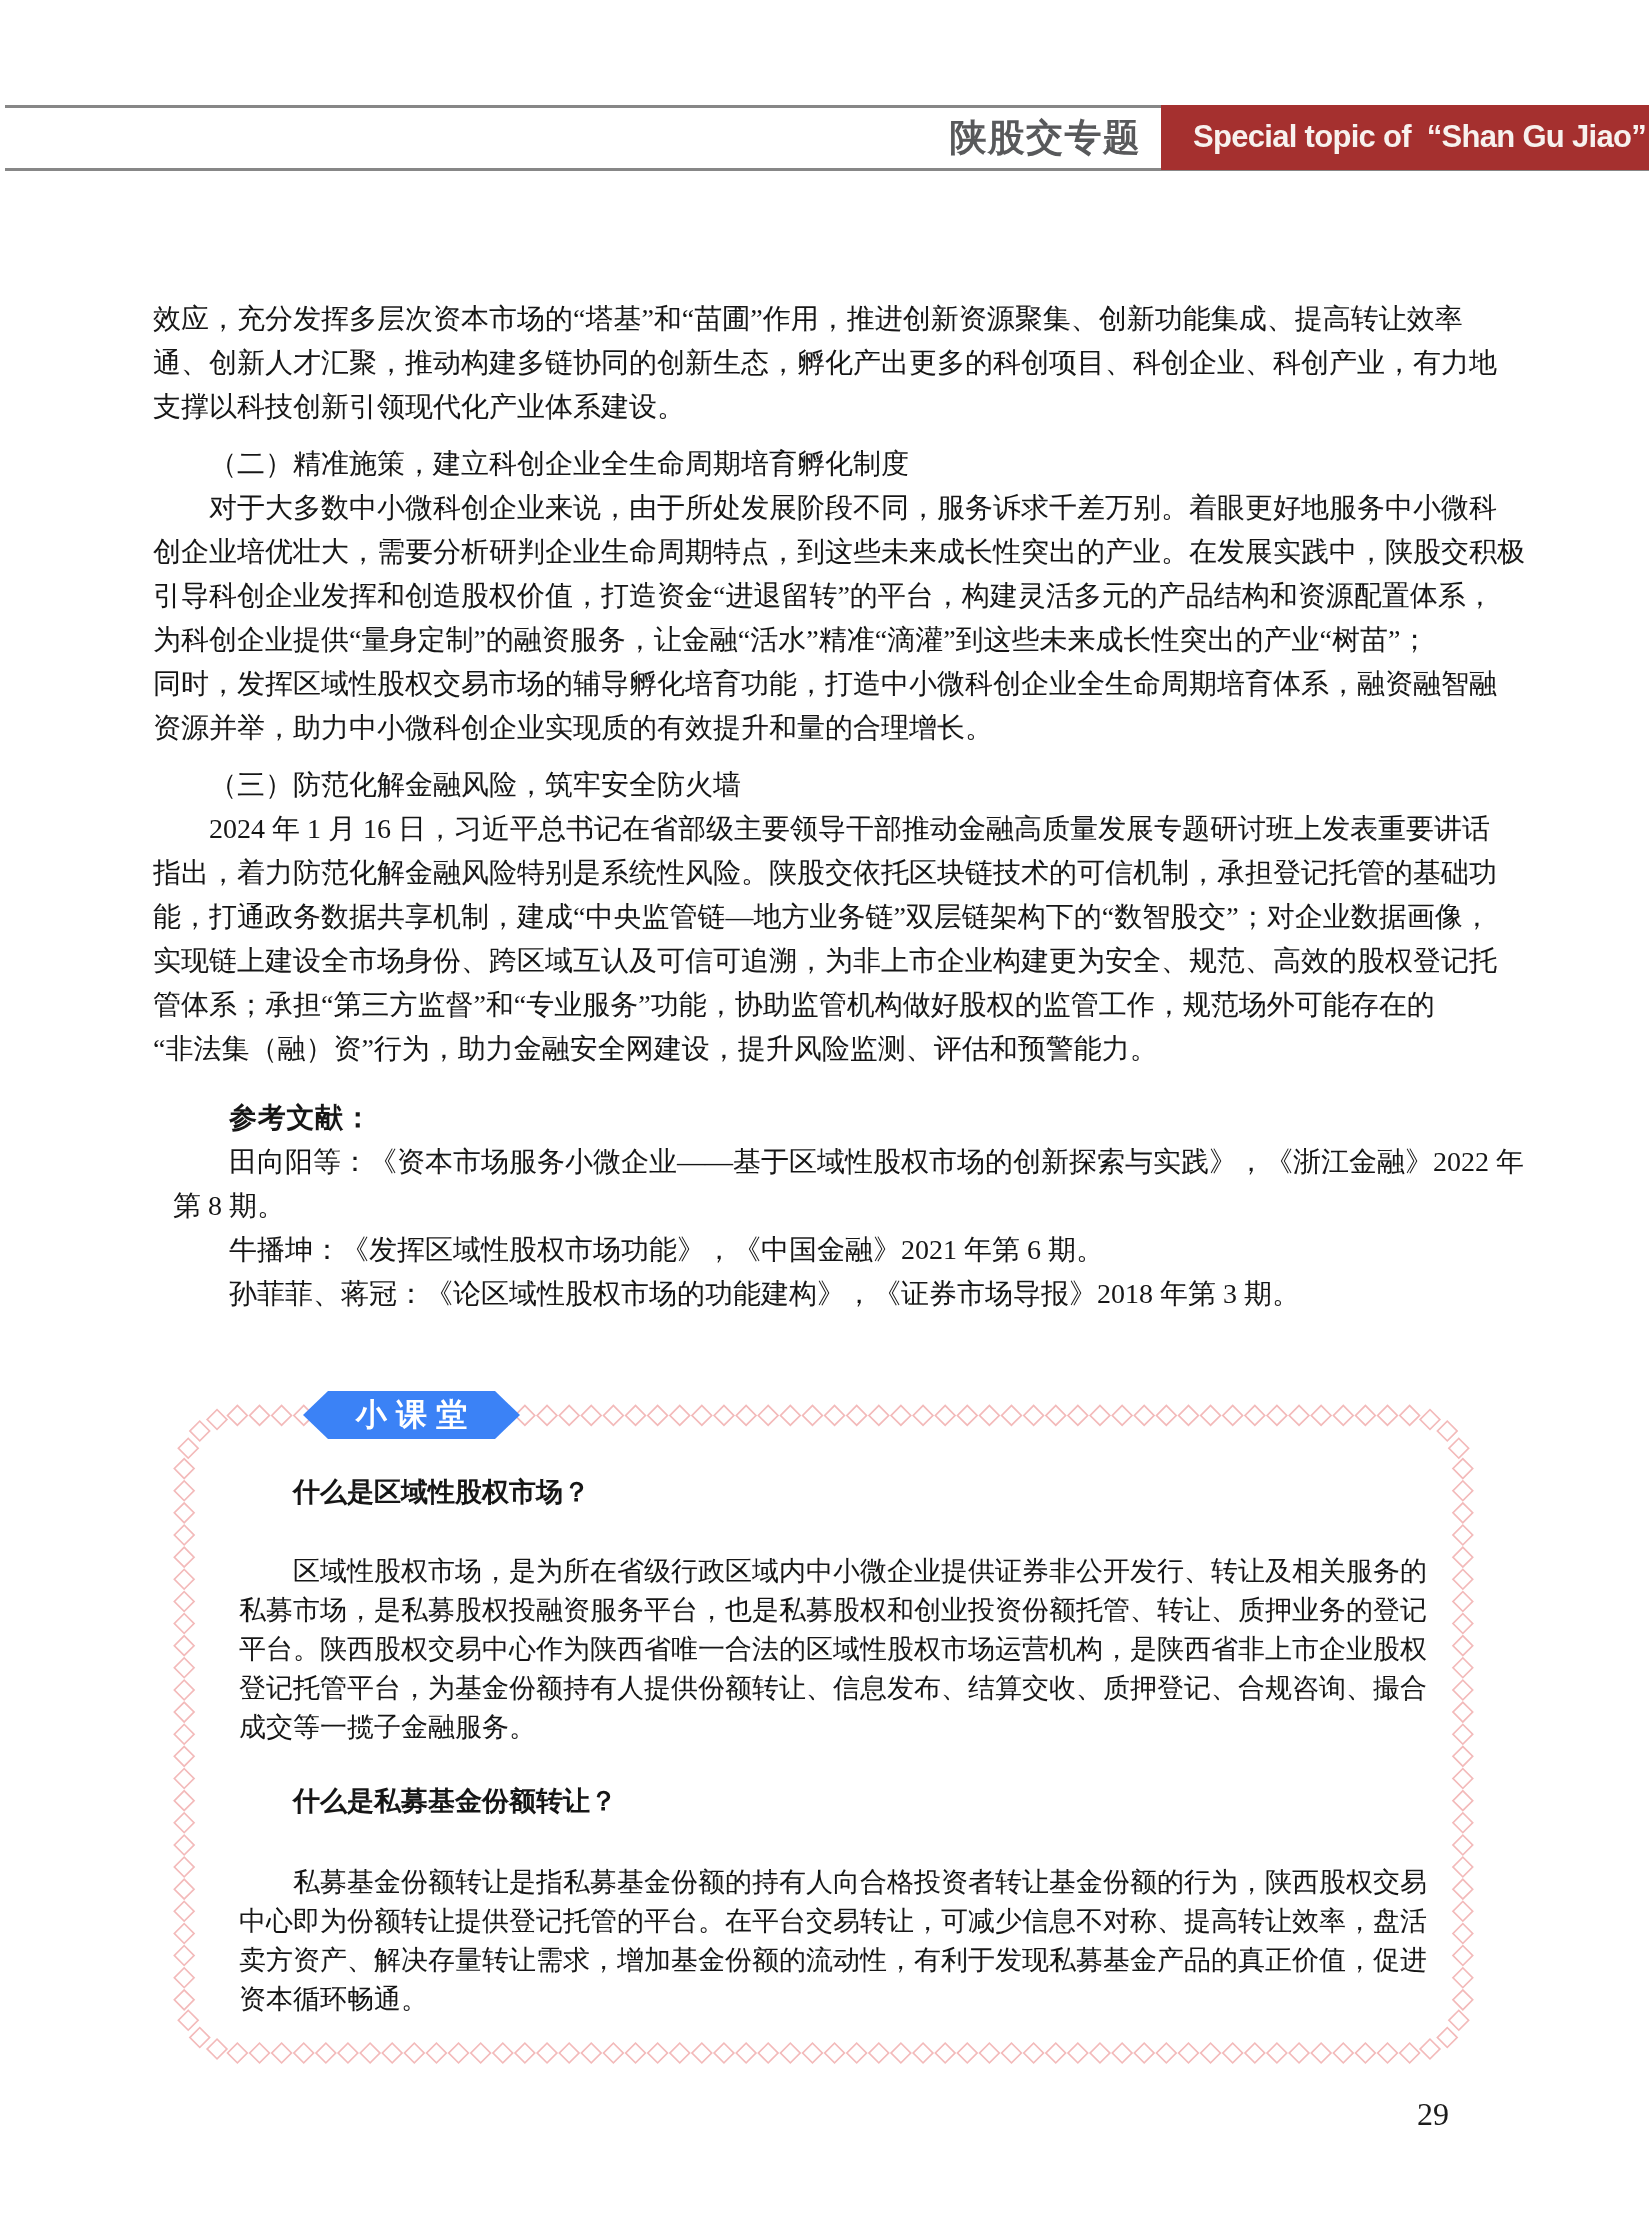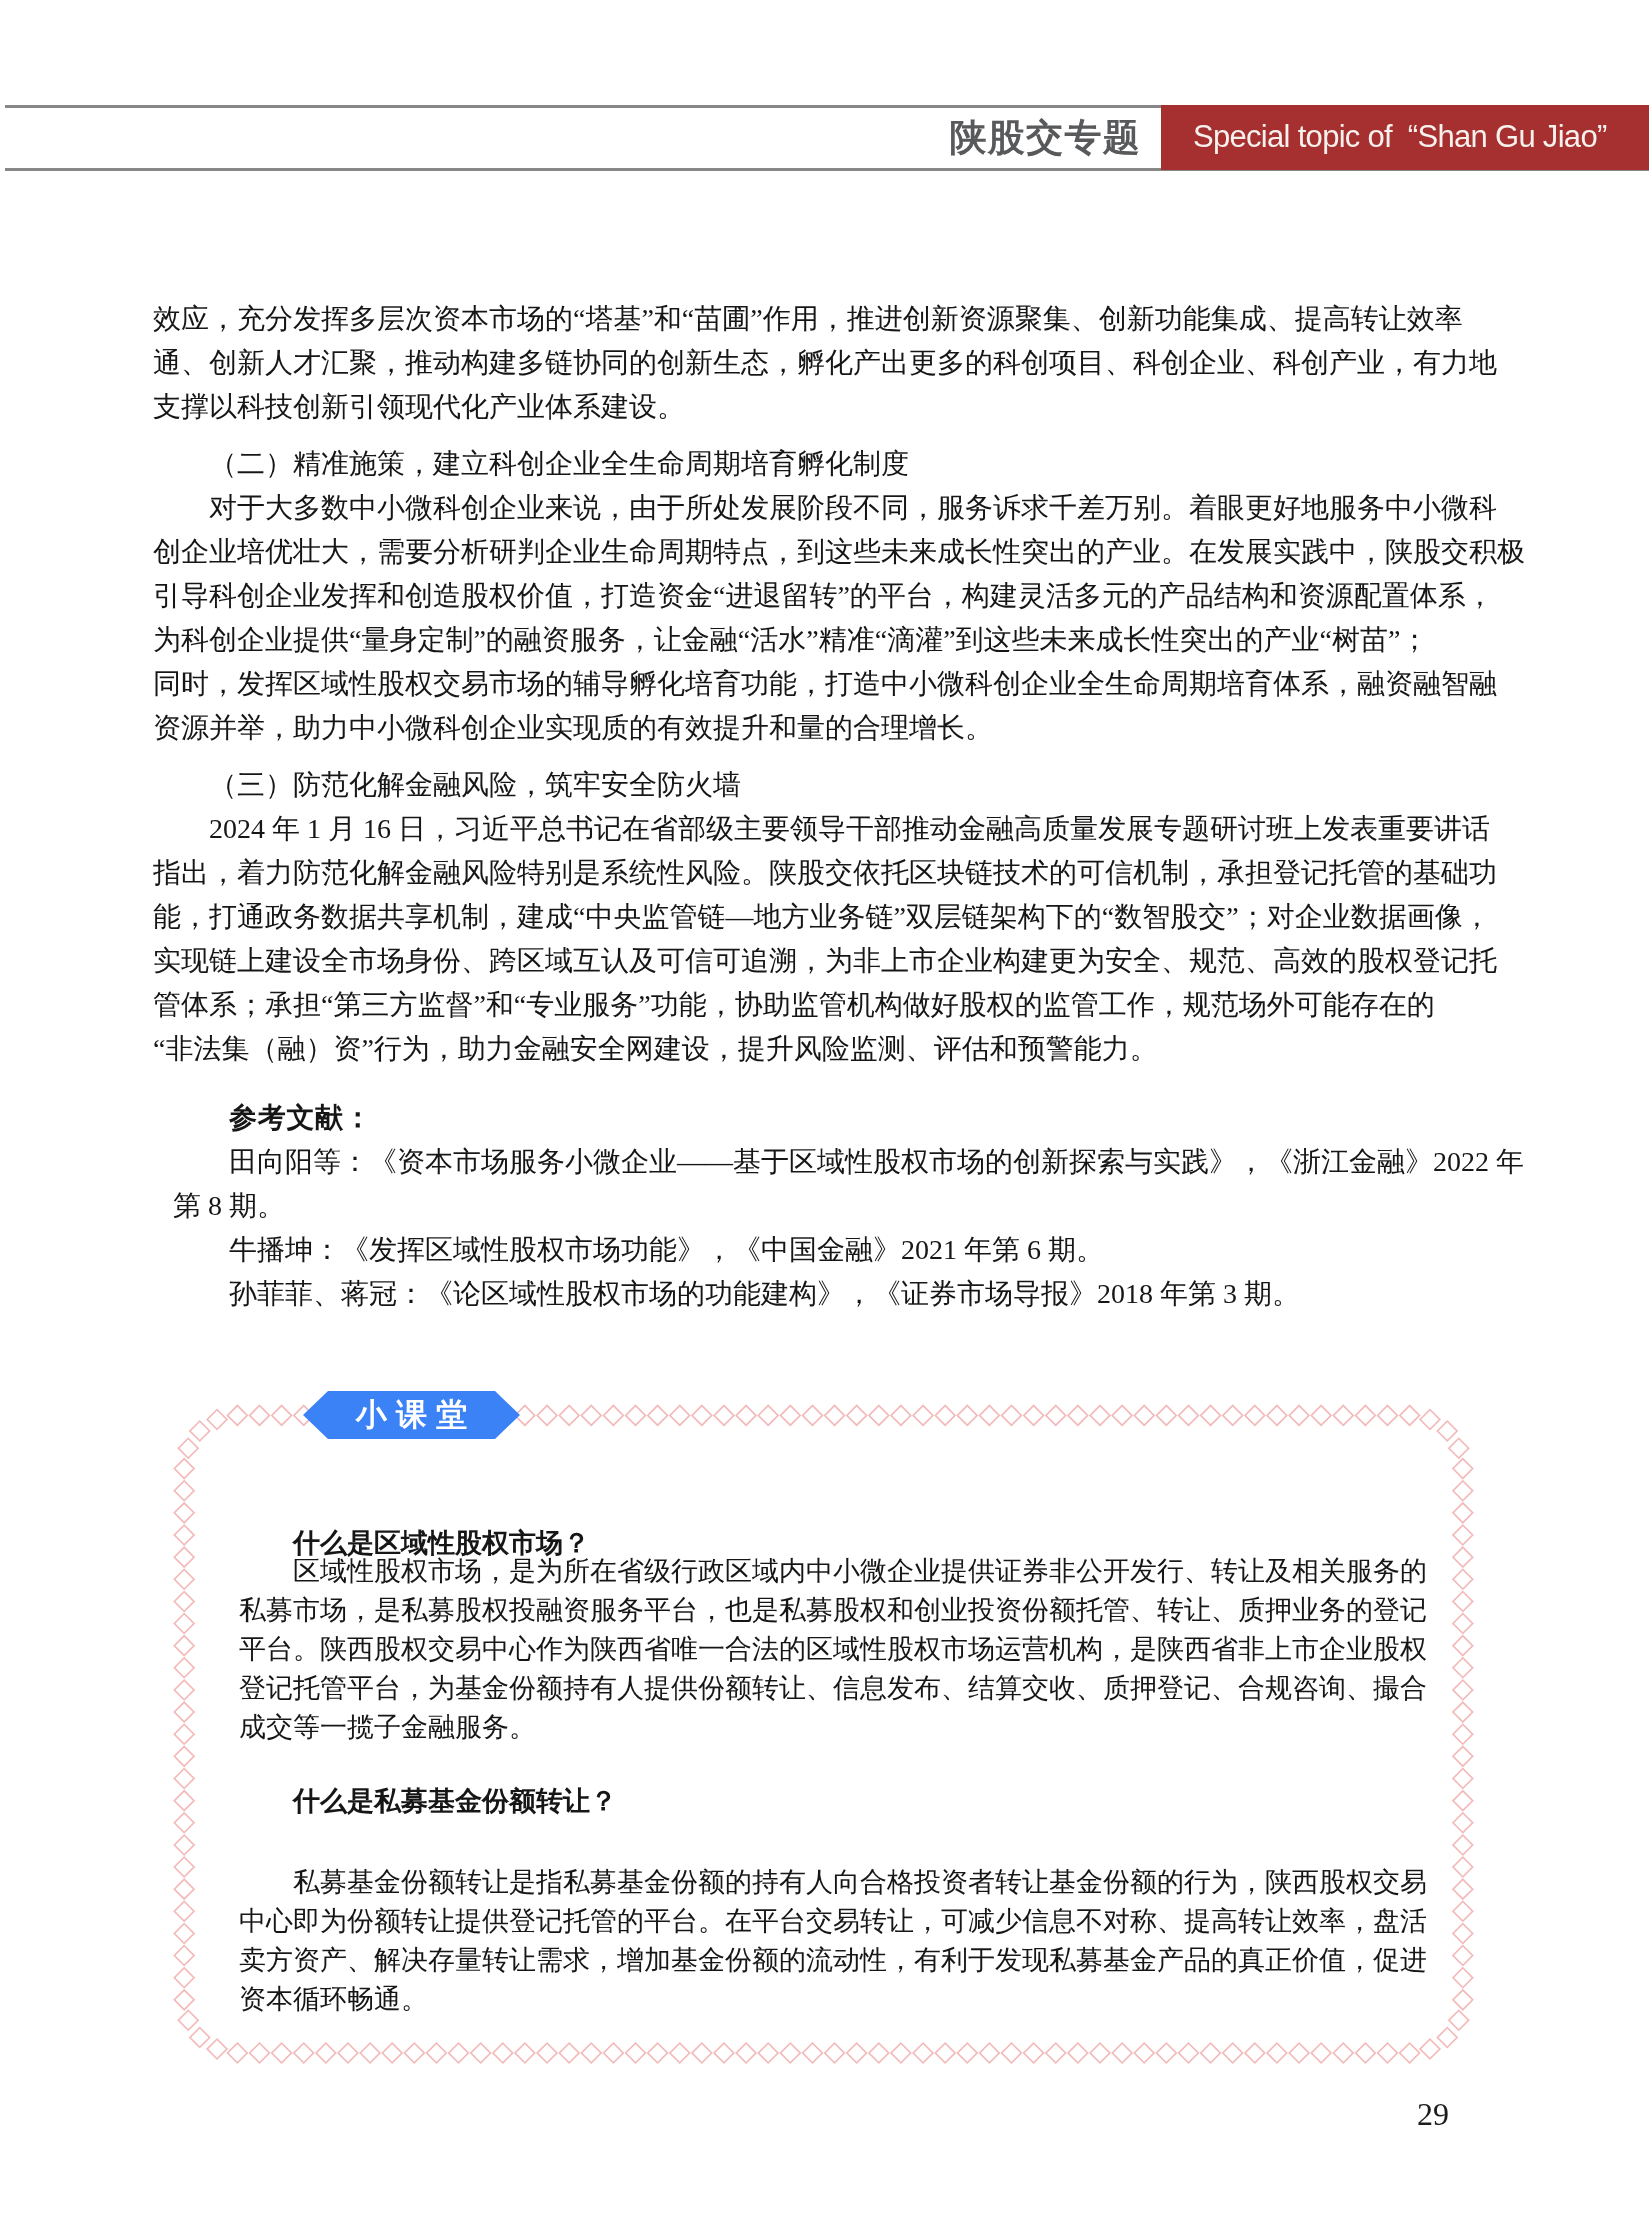--- a/index.html
+++ b/index.html
@@ -46,21 +46,21 @@
     width: 489px;
     height: 65px;
     background: #A5302F;
   }
   .header-banner .en {
     display: block;
     padding-left: 32px;
     line-height: 63px;
     font-family: "Liberation Sans", "DejaVu Sans", sans-serif;
     font-size: 31px;
-    font-weight: 400;
+    font-weight: 700;
     letter-spacing: -0.7px;
     color: #f7f1ee;
     white-space: pre;
   }
 
   
   .article {
     position: absolute;
     left: 153px;
     top: 297px;
@@ -368,21 +368,21 @@
       <rect x="266.5" y="2197.5" width="21" height="21" transform="rotate(45 277.0 2208.0)" fill="none" stroke="#F3BABA" stroke-width="2.5"></rect>
       <rect x="272.6" y="2166.9" width="21" height="21" transform="rotate(45 283.1 2177.4)" fill="none" stroke="#F3BABA" stroke-width="2.5"></rect>
       <rect x="289.9" y="2140.9" width="21" height="21" transform="rotate(45 300.4 2151.4)" fill="none" stroke="#F3BABA" stroke-width="2.5"></rect>
       <rect x="315.9" y="2123.6" width="21" height="21" transform="rotate(45 326.4 2134.1)" fill="none" stroke="#F3BABA" stroke-width="2.5"></rect>
     </svg>
 
   <div class="ribbon">
     <span class="ribbon-label">小课堂</span>
   </div>
 
-  <div class="box-q" style="top:1524px">什么是区域性股权市场？</div>
+  <div class="box-q" style="top:1473px">什么是区域性股权市场？</div>
   <div class="box-p indent-first" style="top:1552px">
       <div class="tline">区域性股权市场，是为所在省级行政区域内中小微企业提供证券非公开发行、转让及相关服务的</div>
       <div class="tline">私募市场，是私募股权投融资服务平台，也是私募股权和创业投资份额托管、转让、质押业务的登记</div>
       <div class="tline">平台。陕西股权交易中心作为陕西省唯一合法的区域性股权市场运营机构，是陕西省非上市企业股权</div>
       <div class="tline">登记托管平台，为基金份额持有人提供份额转让、信息发布、结算交收、质押登记、合规咨询、撮合</div>
       <div class="tline">成交等一揽子金融服务。</div>
     </div>
   <div class="box-q" style="top:1782px">什么是私募基金份额转让？</div>
   <div class="box-p indent-first" style="top:1863px">
       <div class="tline">私募基金份额转让是指私募基金份额的持有人向合格投资者转让基金份额的行为，陕西股权交易</div>

